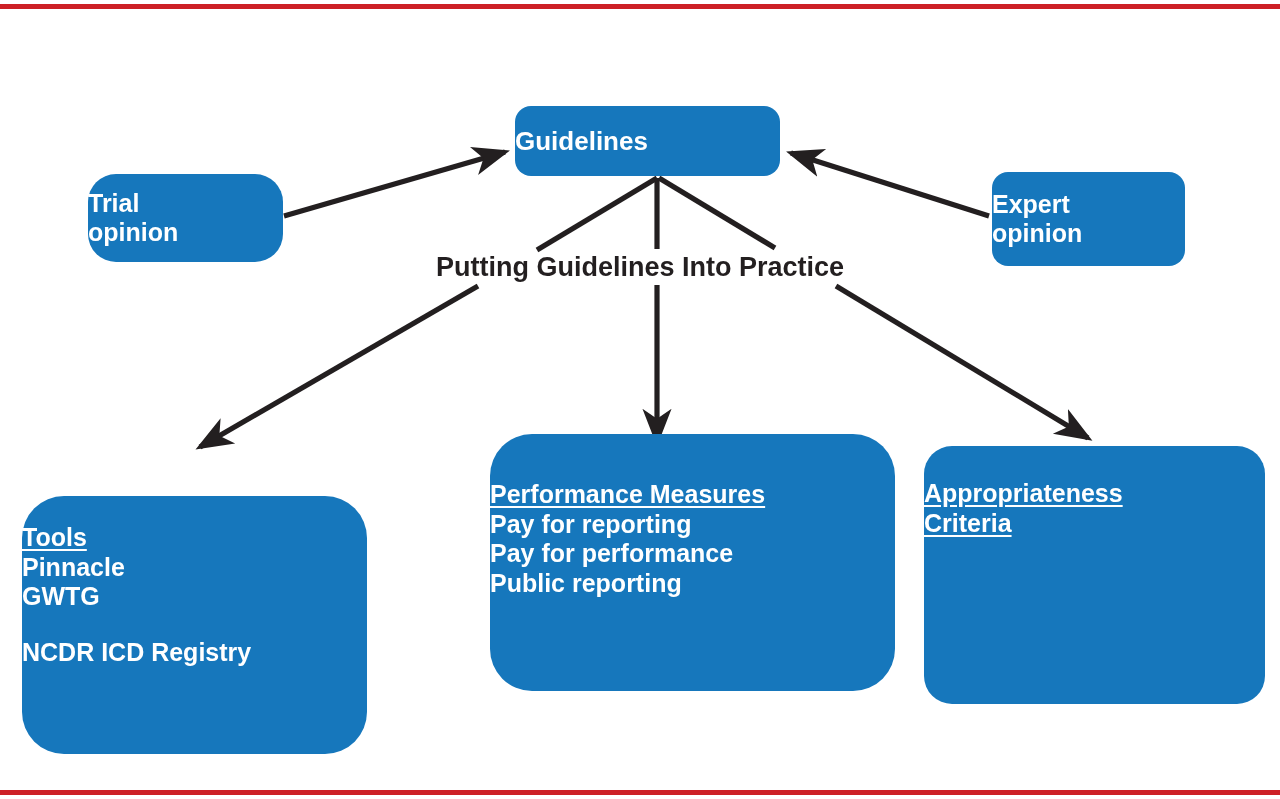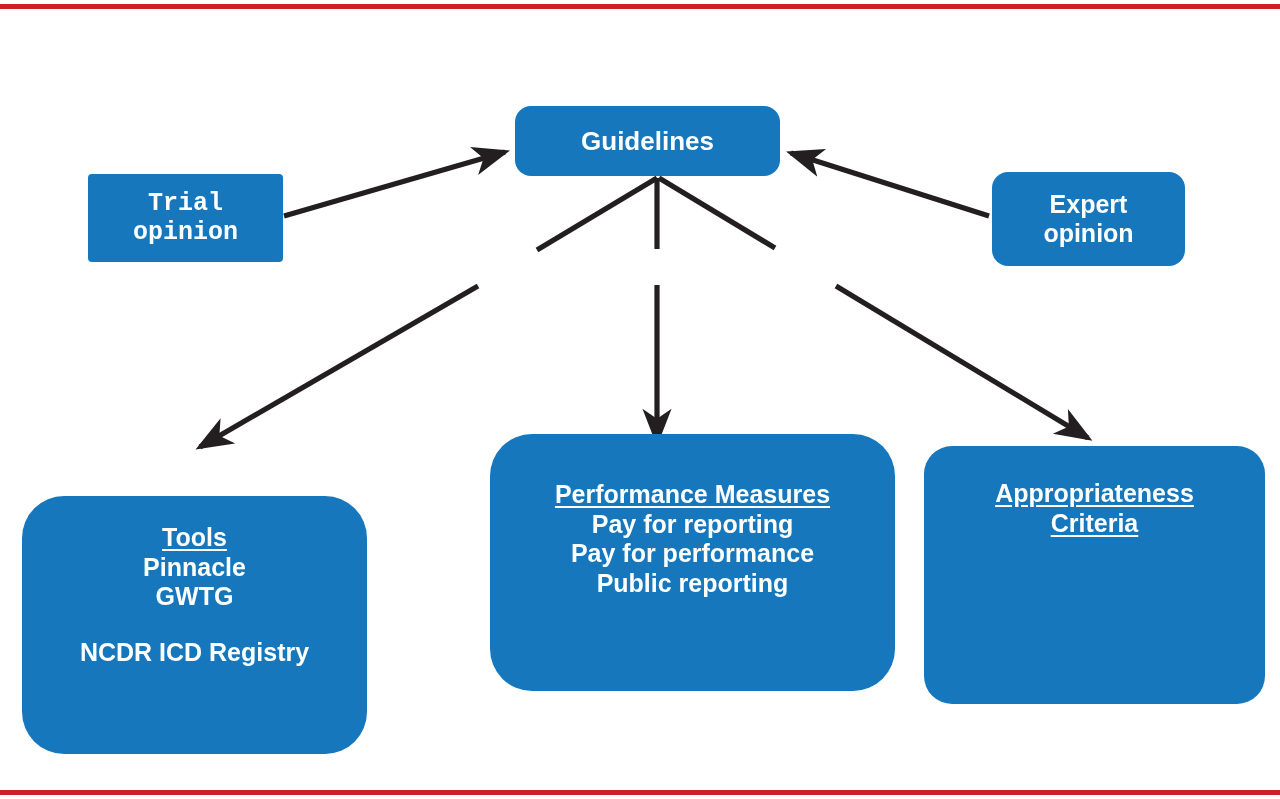--- a/index.html
+++ b/index.html
@@ -36,43 +36,41 @@
     pointer-events: none;
   }
 
   .node {
     position: absolute;
     background: #1677bc;
     color: #ffffff;
     display: flex;
     align-items: center;
     justify-content: center;
-    text-align: center;
     font-weight: bold;
     box-sizing: border-box;
     line-height: 1.18;
   }
 
   
   #node-guidelines {
     left: 515px;
     top: 106px;
     width: 265px;
     height: 70px;
     border-radius: 16px;
     font-size: 26px;
   }
   #node-trial {
     left: 88px;
     top: 174px;
     width: 195px;
     height: 88px;
-    border-radius: 4px;
-    font-size: 25px;
-    font-family: Liberation Mono, monospace;
+    border-radius: 28px;
+    font-size: 25px;
   }
   #node-expert {
     left: 992px;
     top: 172px;
     width: 193px;
     height: 94px;
     border-radius: 16px;
     font-size: 25px;
   }
 
@@ -195,14 +193,15 @@
     </span>
   </div>
 
   <div class="node" id="node-appropriateness">
     <span class="stack">
       <span class="line underline">Appropriateness</span>
       <span class="line underline">Criteria</span>
     </span>
   </div>
 
+  <div id="label-practice">Putting Guidelines Into Practice</div>
 
 </div>
 
 </body></html>

